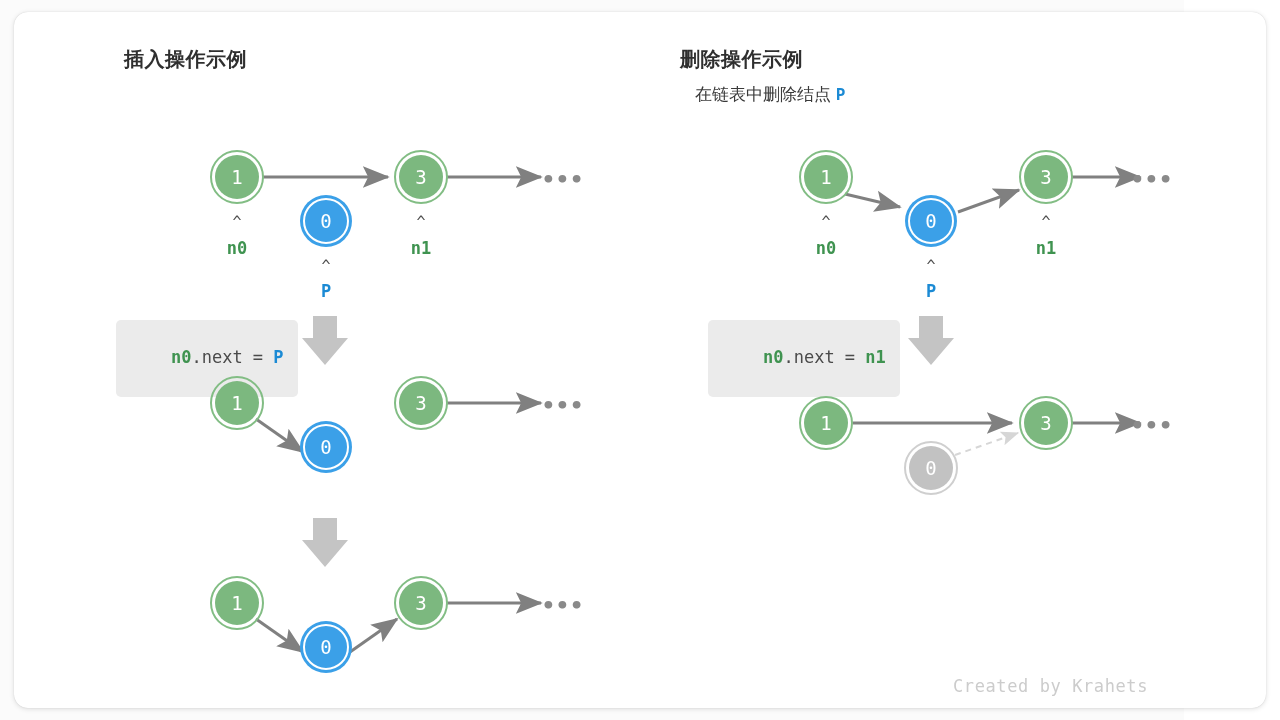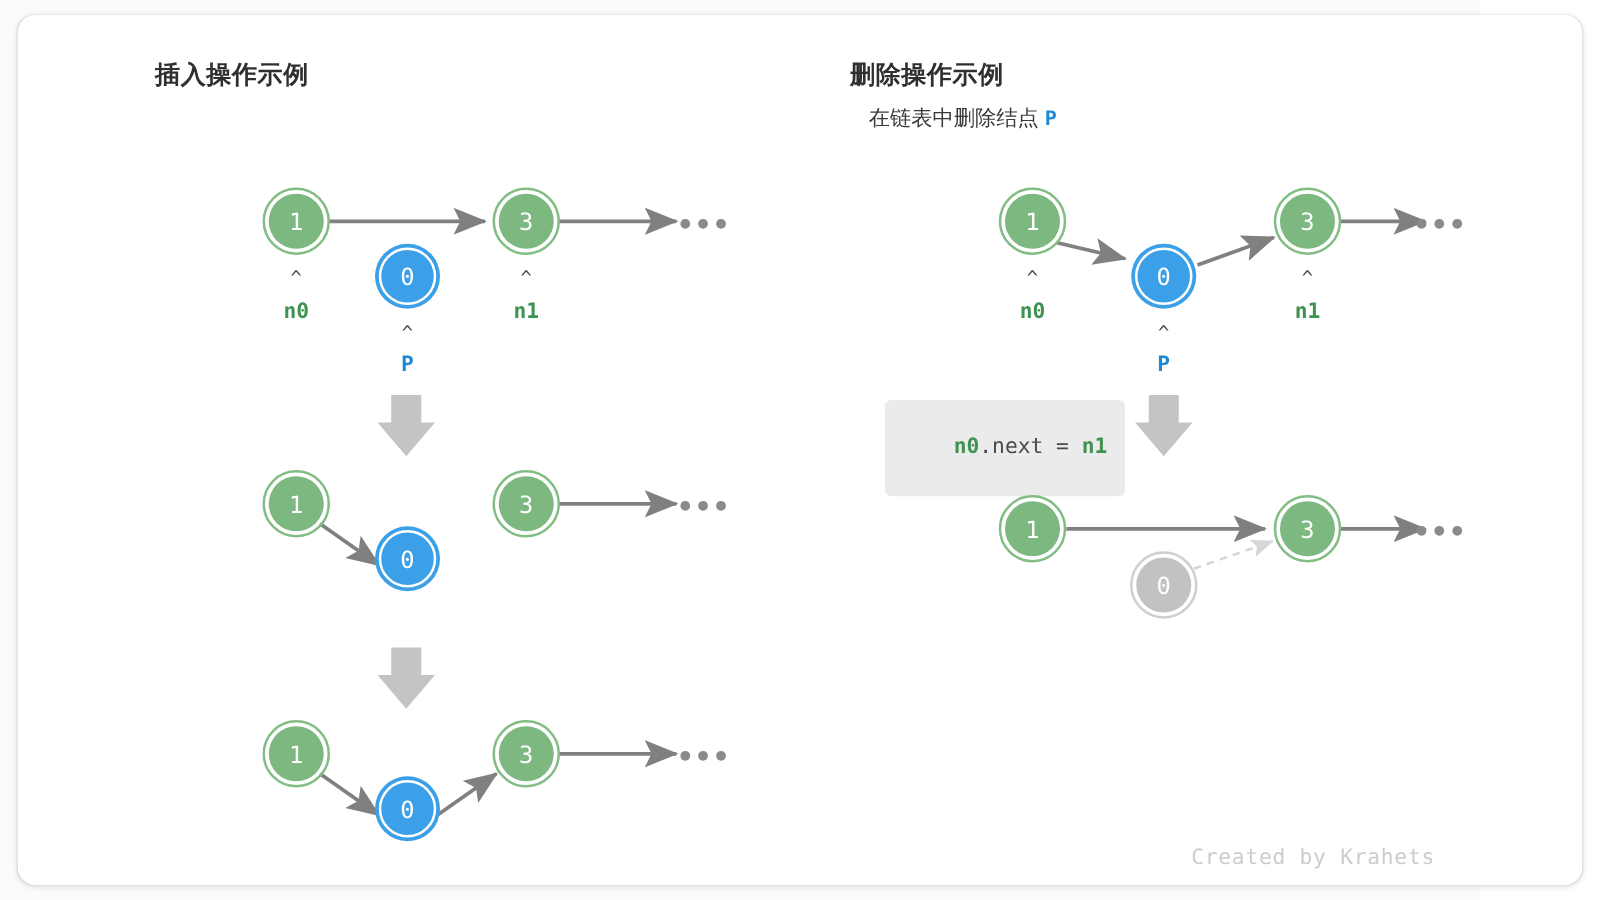--- a/index.html
+++ b/index.html
@@ -132,20 +132,23 @@
   <div id="card"></div>
 
   <div class="panel-title" style="left:124px; top:46px;">插入操作示例</div>
 
   <div class="panel-title" style="left:680px; top:46px;">删除操作示例</div>
   <div class="panel-sub" style="left:695px; top:83px;">
     <span>在链表中删除结点</span>
     <span class="mono-blue">P</span>
   </div>
 
+  <div class="codebox" style="left:116px; top:320px;">
+    <span class="tokg">n0</span><span class="tokd">.next = </span><span class="tokb">P</span>
+  </div>
 
 
   <div class="codebox" style="left:708px; top:320px;text-align:center;">
     <span class="tokg">n0</span><span class="tokd">.next = </span><span class="tokg">n1</span>
   </div>
 
   <svg class="diagram" viewBox="0 0 1280 720">
     <defs>
       <marker id="ah" markerWidth="9" markerHeight="8" refX="8.4" refY="4" orient="auto" markerUnits="strokeWidth">
         <path d="M0,0.4 L9,4 L0,7.6 L1.8,4 Z" fill="#808080"></path>

